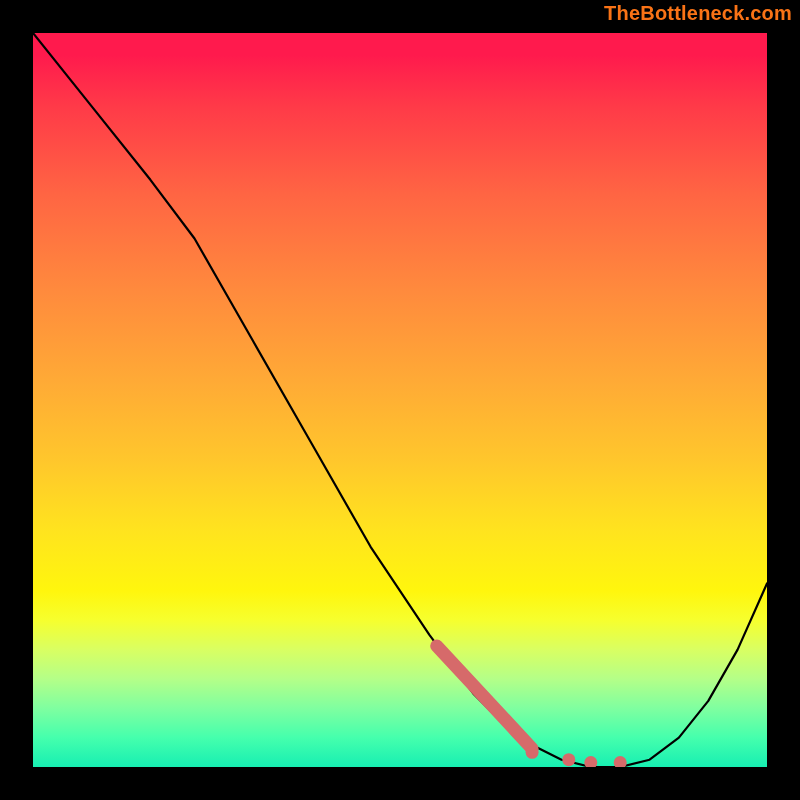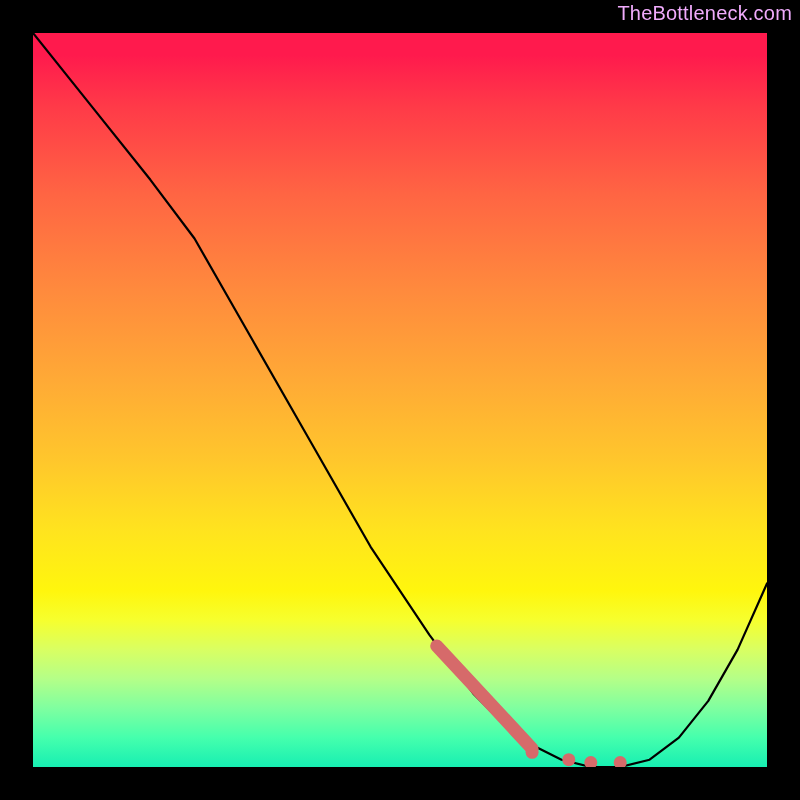--- a/index.html
+++ b/index.html
@@ -75,23 +75,23 @@
     stroke-width: 13;
     stroke-linecap: round;
   }
   .dot {
     fill: #d66a6a;
   }
   .watermark {
     position: absolute;
     top: 2px;
     right: 8px;
-    color: #f0abfc;
+    color: #f97316;
     font-size: 20px;
-    font-weight: 400;
+    font-weight: 700;
     letter-spacing: 0.2px;
     user-select: none;
     text-align: right;
   }
 </style>
 </head>
 <body>
 
 <div class="stage">
 

